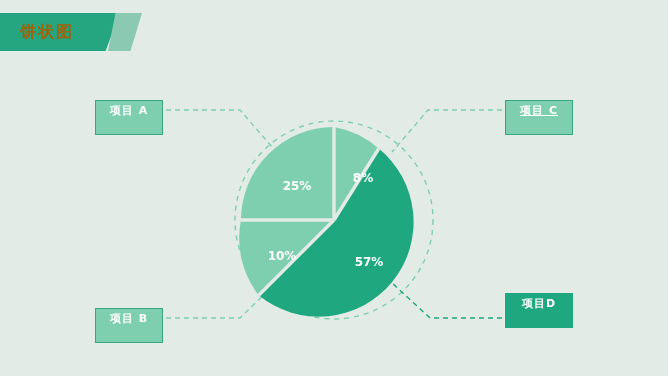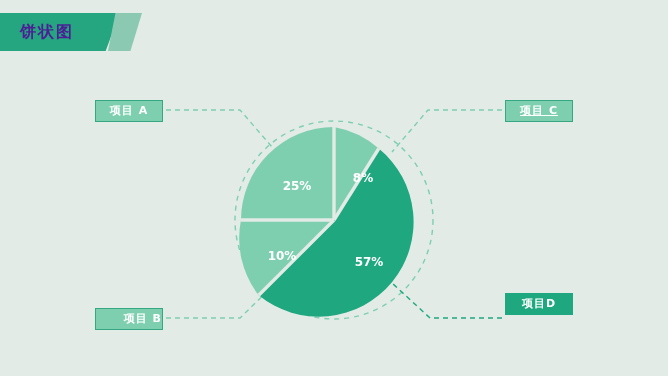--- a/index.html
+++ b/index.html
@@ -54,21 +54,21 @@
     height: 38px;
     background: #8cc9b3;
     clip-path: polygon(22% 0, 100% 0, 66% 100%, 0 100%);
   }
   .banner-title {
     position: absolute;
     left: 20px;
     top: 0;
     height: 38px;
     line-height: 38px;
-    color: #4c1d95;
+    color: #a16207;
     font-size: 16px;
     font-weight: bold;
     letter-spacing: 2px;
     white-space: nowrap;
   }
 
   
   .chart-svg {
     position: absolute;
     left: 0;
@@ -80,41 +80,41 @@
     font-size: 12px;
     font-weight: bold;
     text-anchor: middle;
     dominant-baseline: middle;
   }
 
   
   .label-box {
     position: absolute;
     box-sizing: border-box;
-    height: 22px;
+    height: 35px;
     line-height: 19px;
     text-align: center;
     font-size: 11px;
     font-weight: bold;
     letter-spacing: 1px;
     white-space: nowrap;
   }
   .label-light {
     background: #7ecfb0;
     border: 1px solid #35a883;
     color: #ffffff;
   }
   .label-dark {
     background: #1fa87f;
     border: 1px solid #1fa87f;
     color: #ffffff;
   }
   .lbl-a { left: 95px;  top: 100px; width: 68px; }
   .lbl-c { left: 505px; top: 100px; width: 68px; text-decoration: underline; }
-  .lbl-b { left: 95px;  top: 308px; width: 68px; text-align: right; }
+  .lbl-b { left: 95px;  top: 308px; width: 68px; }
   .lbl-d { left: 505px; top: 293px; width: 68px; }
 </style>
 </head>
 <body>
 
 <div id="stage">
   <div id="scene">
 
     <div class="banner">
       <div class="banner-main"></div>

